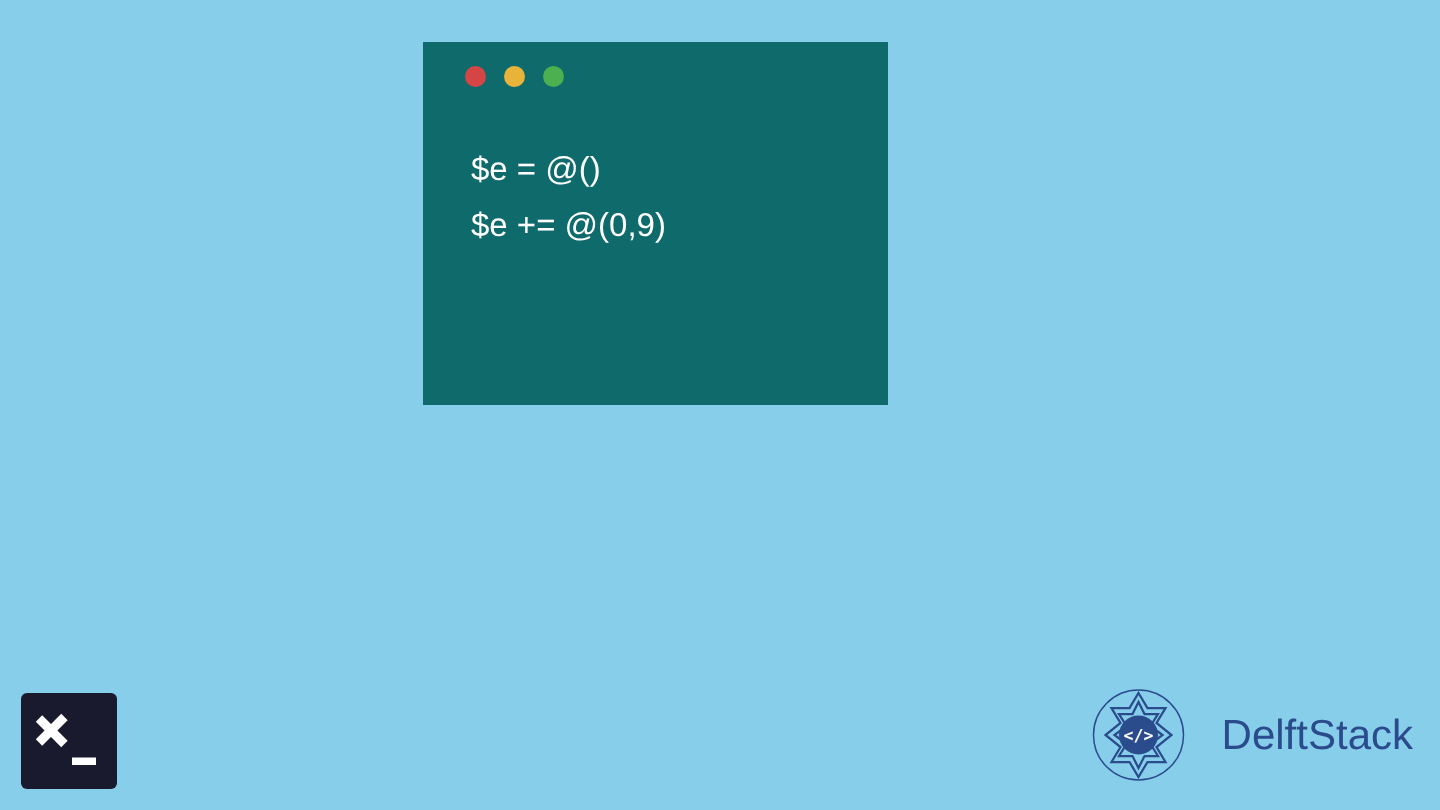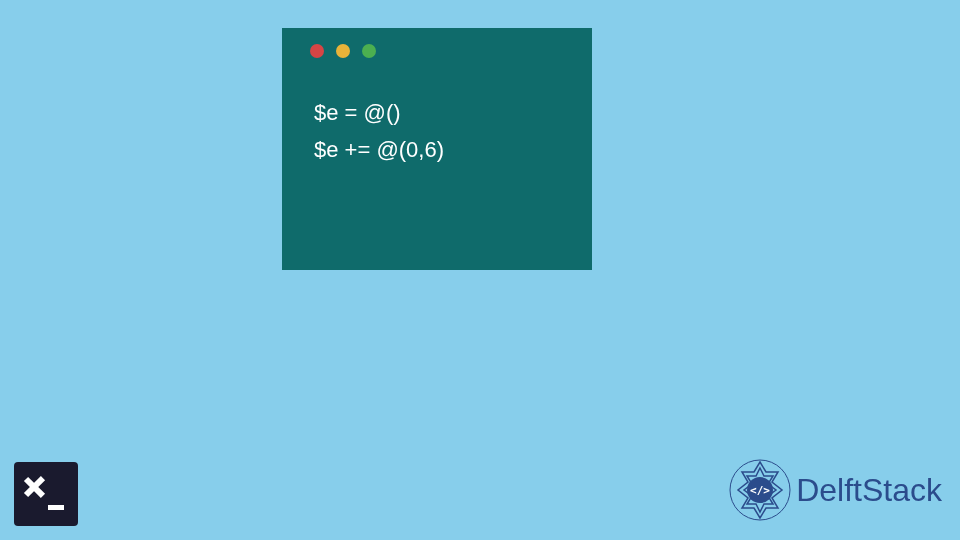--- a/index.html
+++ b/index.html
@@ -117,37 +117,38 @@
       display: flex;
       align-items: center;
       justify-content: center;
     }
     .mandala-svg {
       width: 64px;
       height: 64px;
     }
     .brand-text {
       color: #2B4C8C;
-      font-size: 32px;
+      font-size: 28px;
       font-weight: 500;
       font-family: Arial, sans-serif;
+      margin-left: 19px;
     }
   </style>
 </head>
 <body>
 
 <div class="code-window">
   <div class="window-controls">
     <div class="control-dot dot-red"></div>
     <div class="control-dot dot-yellow"></div>
     <div class="control-dot dot-green"></div>
   </div>
   <div class="code-content">
     <div class="code-line">$e = @()</div>
-    <div class="code-line">$e += @(0,6)</div>
+    <div class="code-line">$e += @(0,9)</div>
   </div>
 </div>
 
 <div class="powershell-icon">
   <div class="ps-symbol">
     <div class="ps-chevron"></div>
     <div class="ps-underscore"></div>
   </div>
 </div>
 

